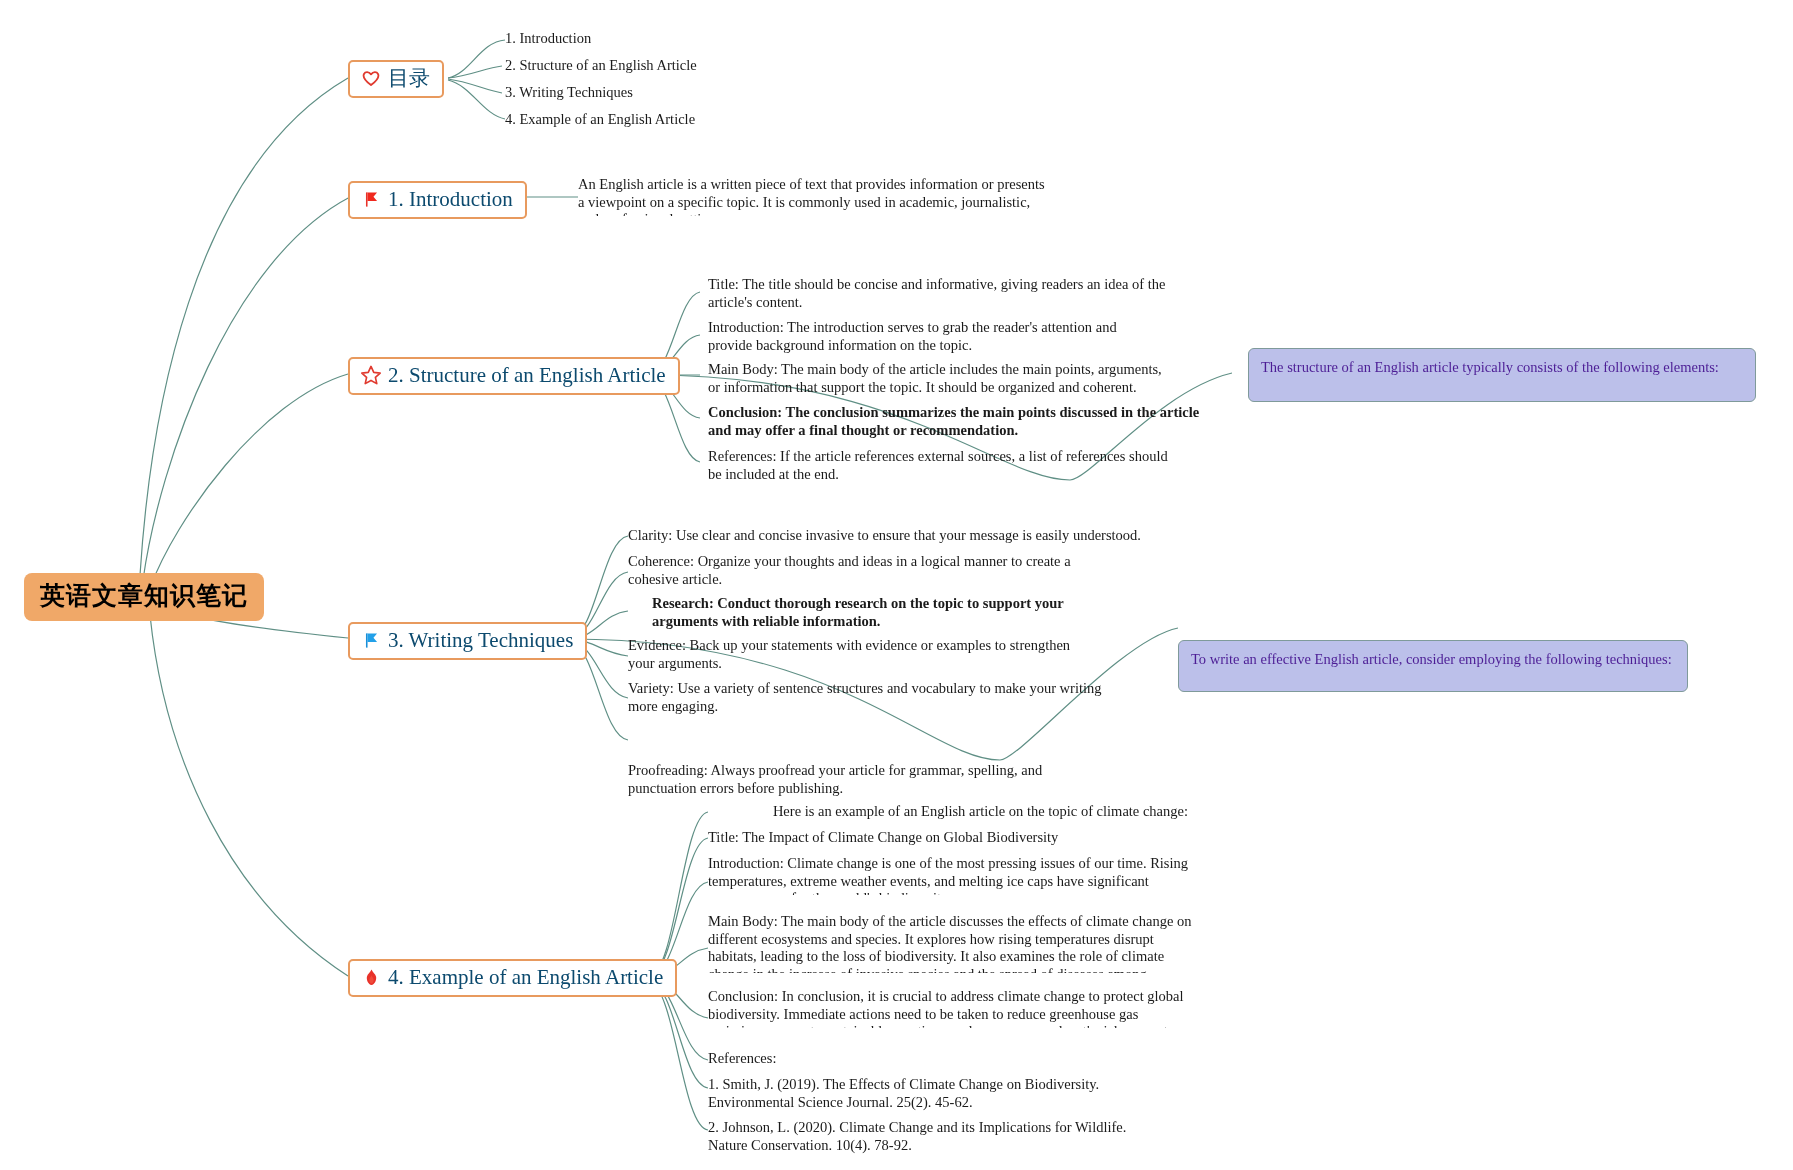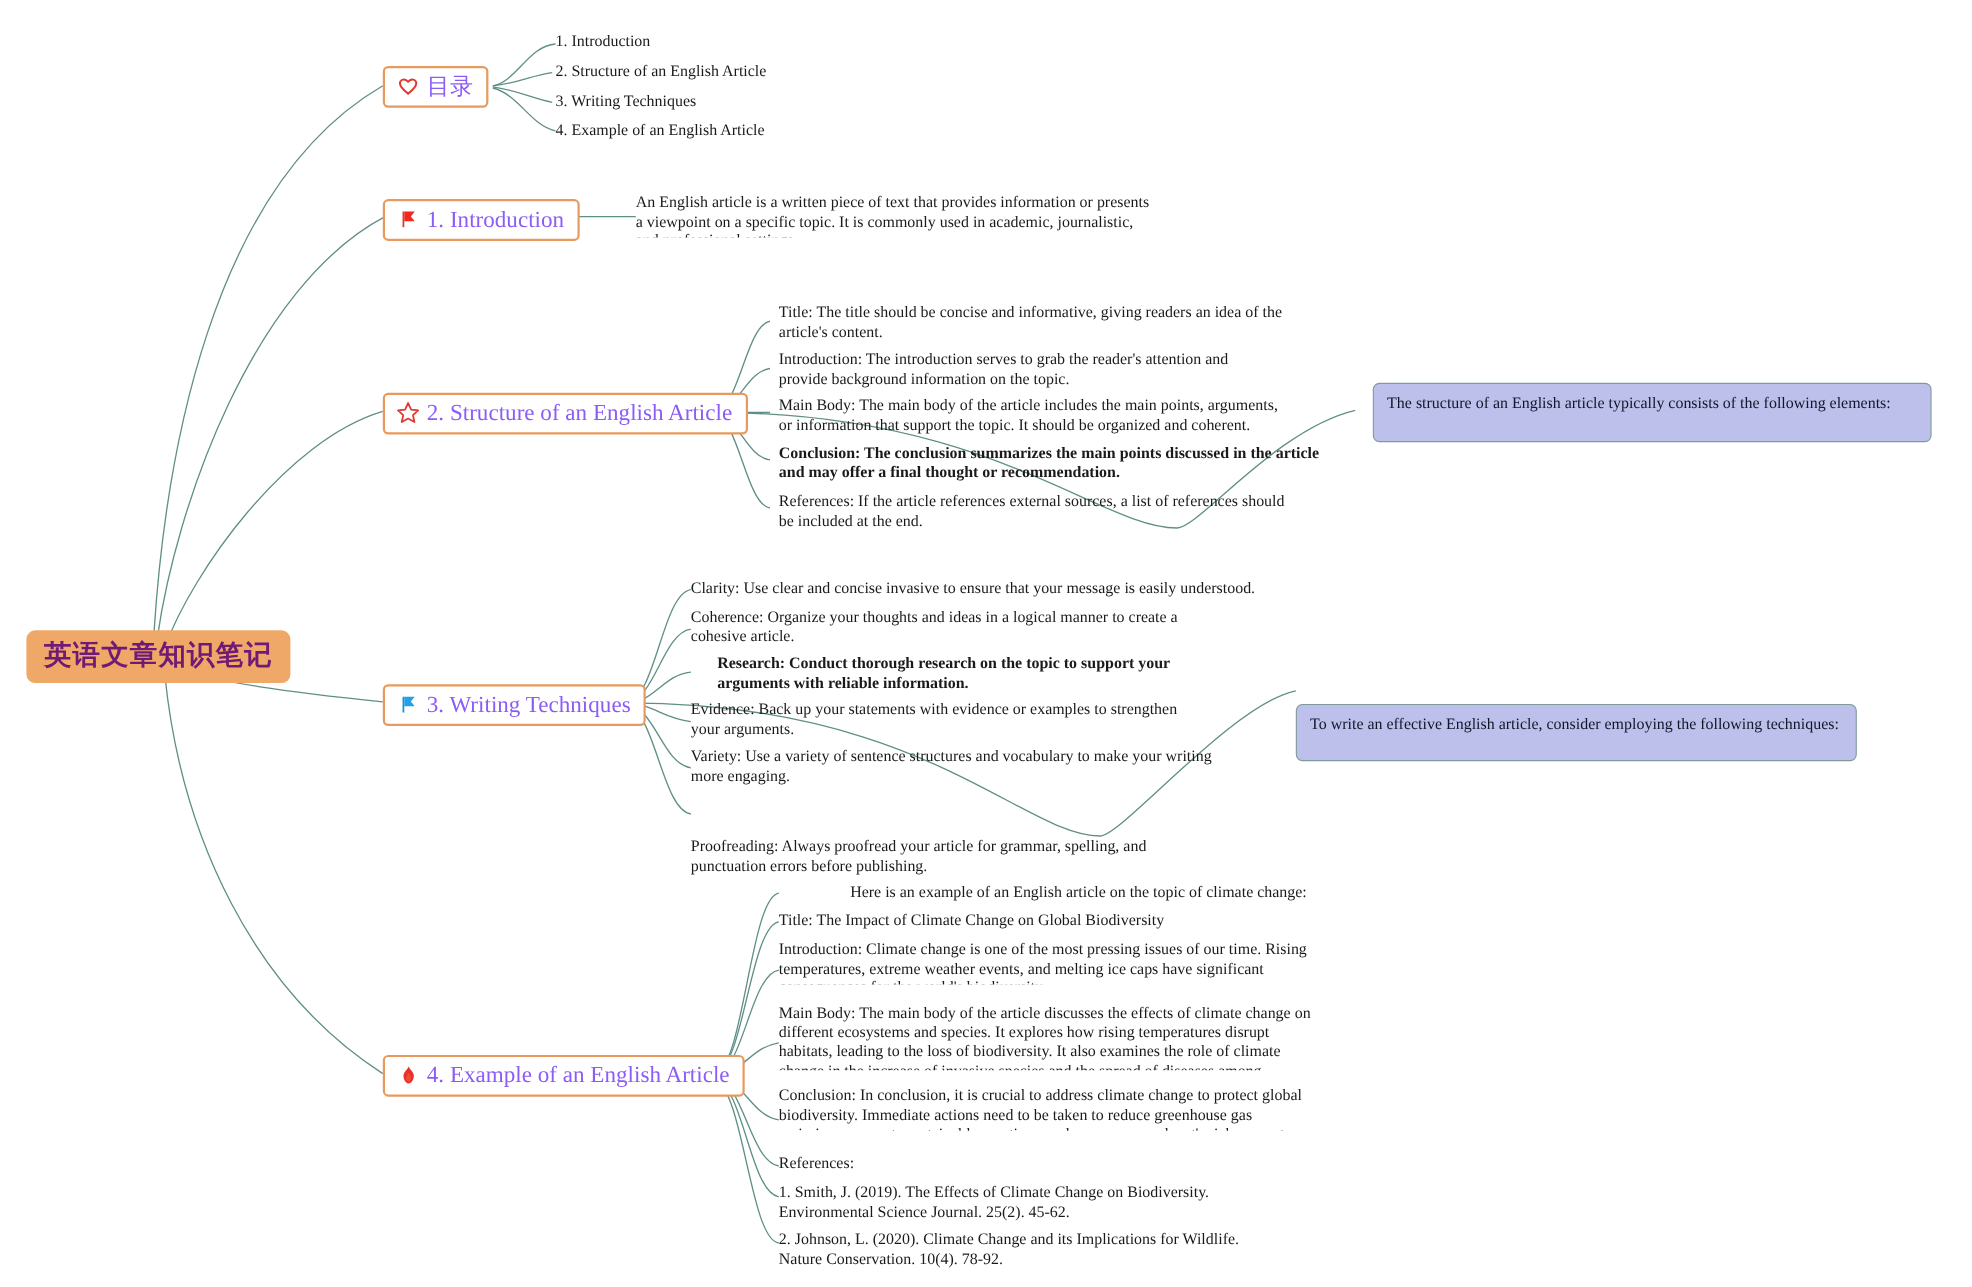--- a/index.html
+++ b/index.html
@@ -25,37 +25,37 @@
   }
 
   
   .root-node {
     position: absolute;
     background: #f0a868;
     border-radius: 8px;
     padding: 9px 16px 11px 16px;
     font-size: 25px;
     font-weight: bold;
-    color: #701a75;
+    color: #000000;
     letter-spacing: 1px;
     white-space: nowrap;
     font-family: "DejaVu Sans", sans-serif;
     line-height: 1.1;
     text-align: right;
   }
 
   
   .topic {
     position: absolute;
     background: #ffffff;
     border: 2px solid #e89a5e;
     border-radius: 5px;
     padding: 4px 12px 6px 10px;
     font-size: 21px;
-    color: #8b5cf6;
+    color: #0c4a6e;
     white-space: nowrap;
     display: flex;
     align-items: center;
     gap: 6px;
     line-height: 1.15;
   }
   .topic .glyph {
     display: inline-flex;
     align-items: center;
     justify-content: center;
@@ -73,21 +73,21 @@
     color: #1a1a1a;
     overflow: hidden;
   }
 
   
   .callout {
     position: absolute;
     background: #bcc0ea;
     border: 1px solid #7f9a9a;
     border-radius: 6px;
-    color: #0f172a;
+    color: #4c1d95;
     font-size: 14.5px;
     line-height: 1.45;
     padding: 8px 12px 9px 12px;
     overflow: hidden;
   }
 </style>
 </head>
 <body>
 
 <div id="stage">

